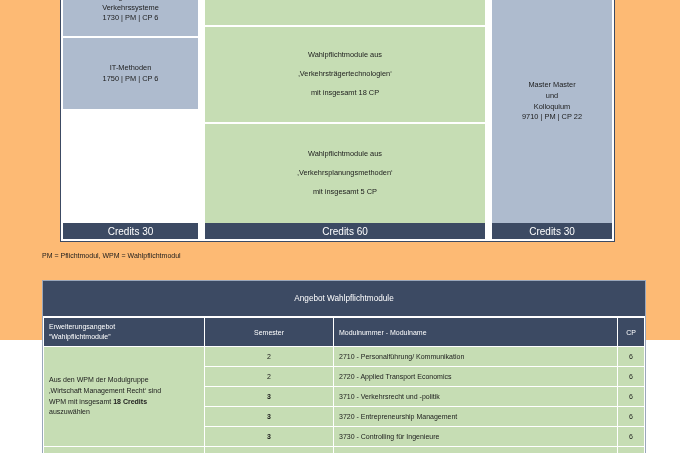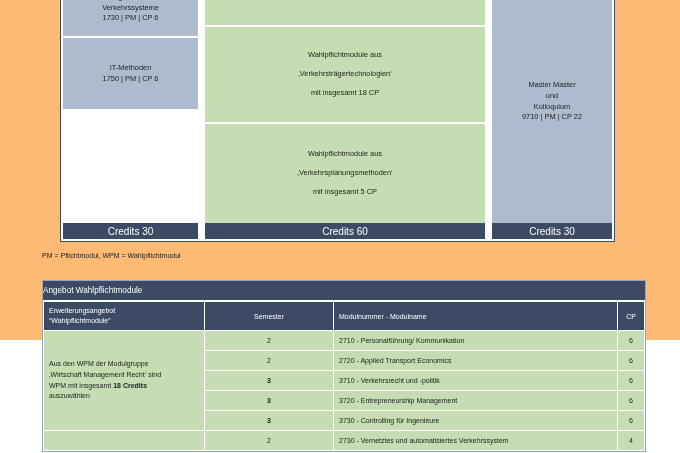--- a/index.html
+++ b/index.html
@@ -115,22 +115,22 @@
     top: 280px;
     width: 604px;
     border: 1px solid #9aa7bb;
     background: #ffffff;
   }
 
   #wpm-title {
     background: #3c4a63;
     color: #ffffff;
     font-size: 8.2px;
-    text-align: left;
-    padding: 5px 0;
+    text-align: center;
+    padding: 13px 0;
     border-bottom: 1.5px solid #ffffff;
   }
 
   table.grid {
     width: 100%;
     border-collapse: separate;
     border-spacing: 1.5px;
     background: #ffffff;
     table-layout: fixed;
   }

